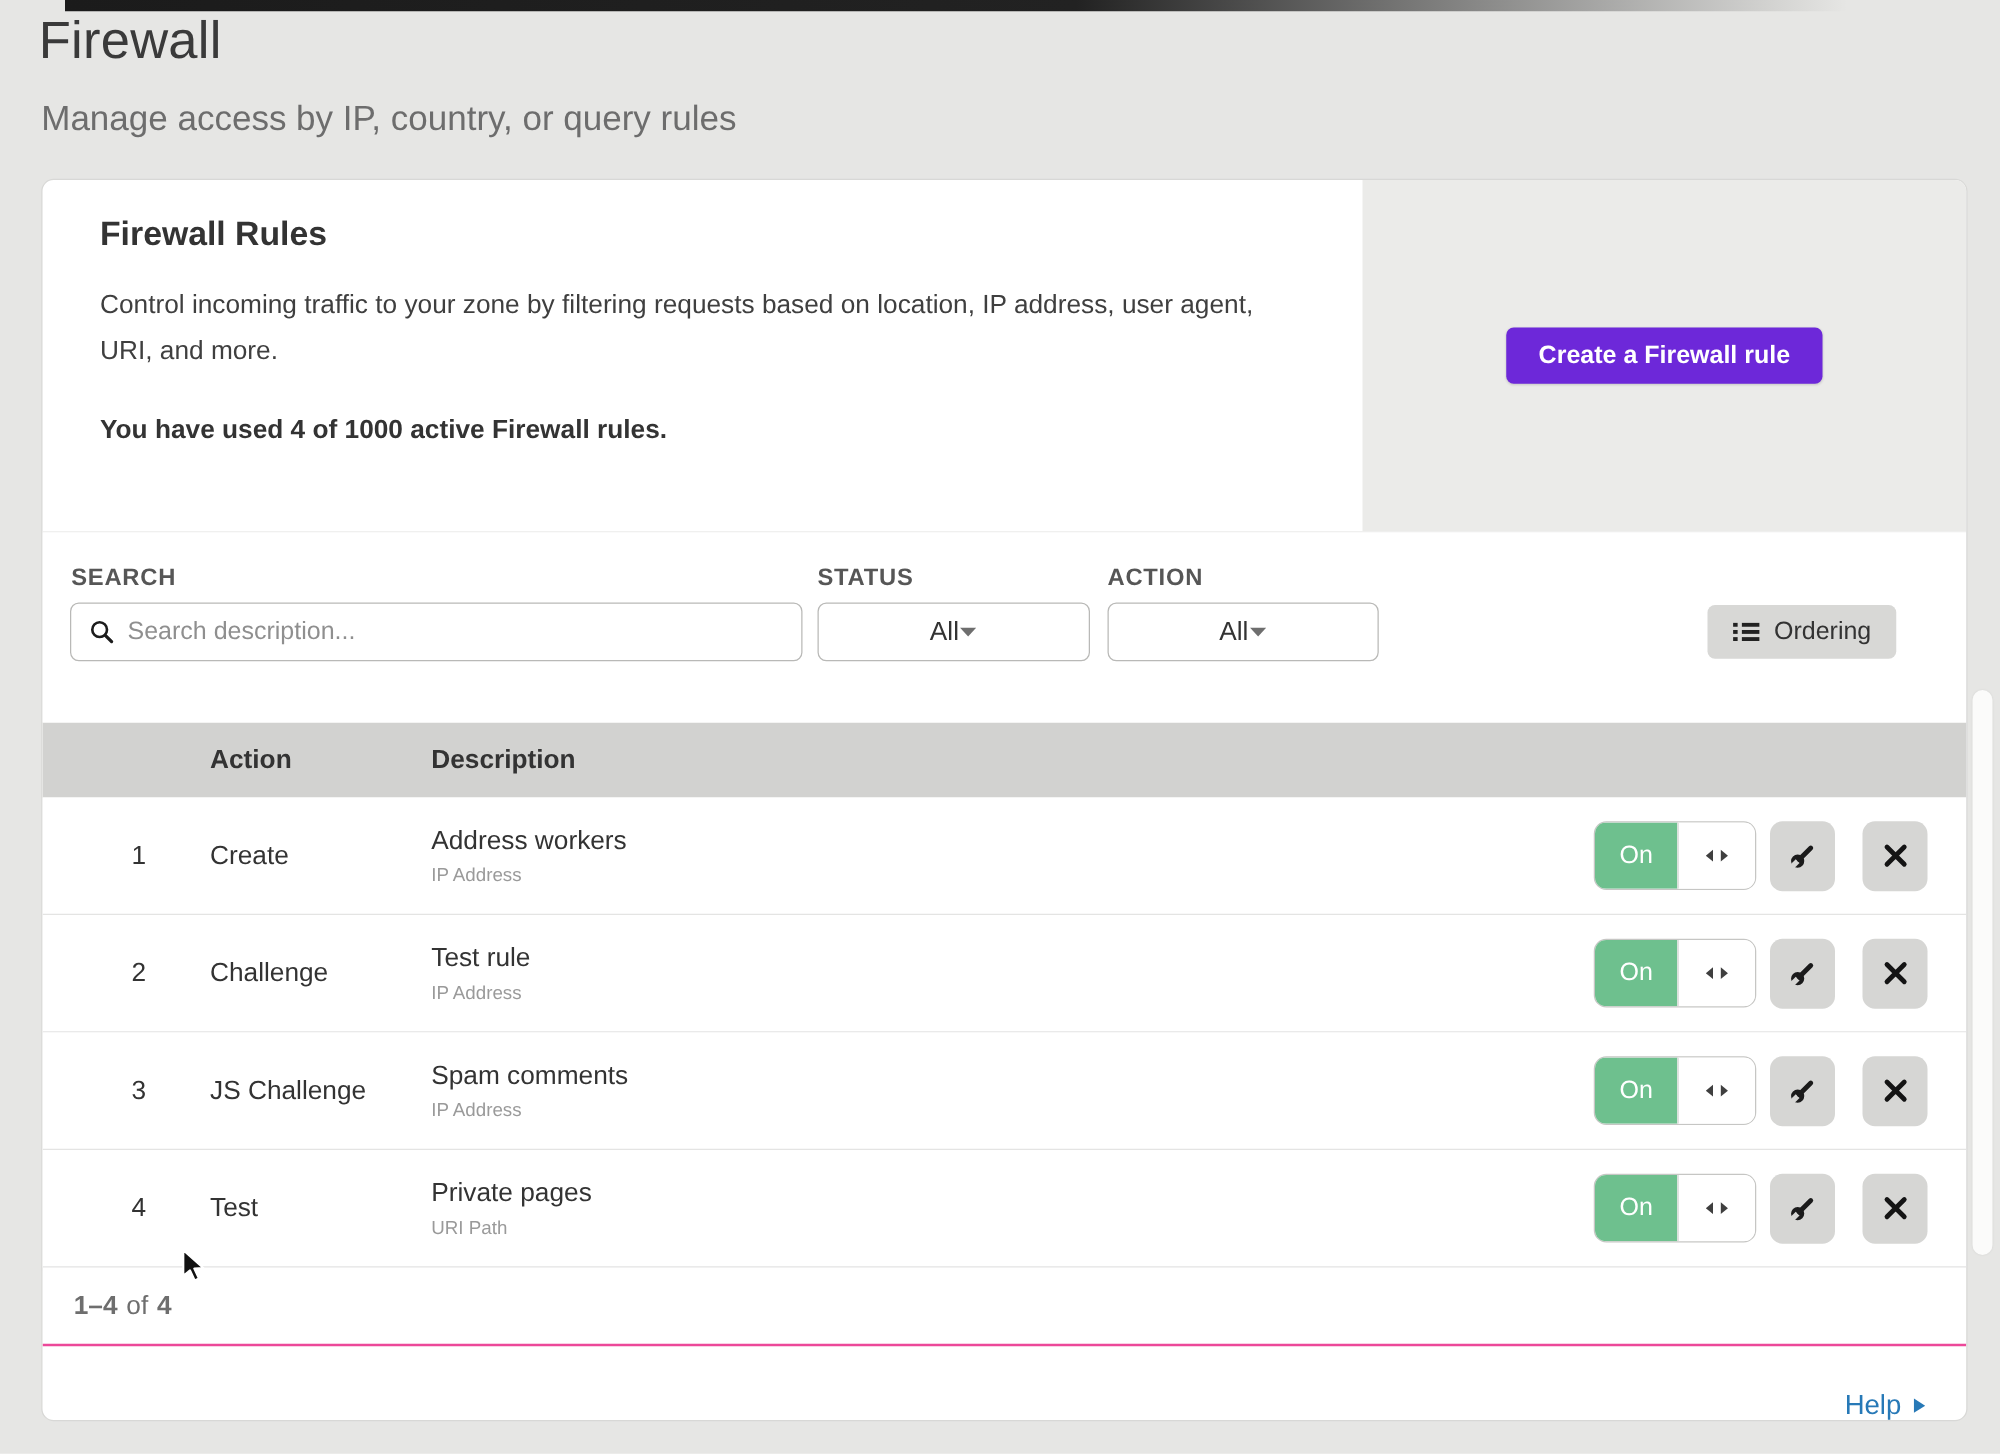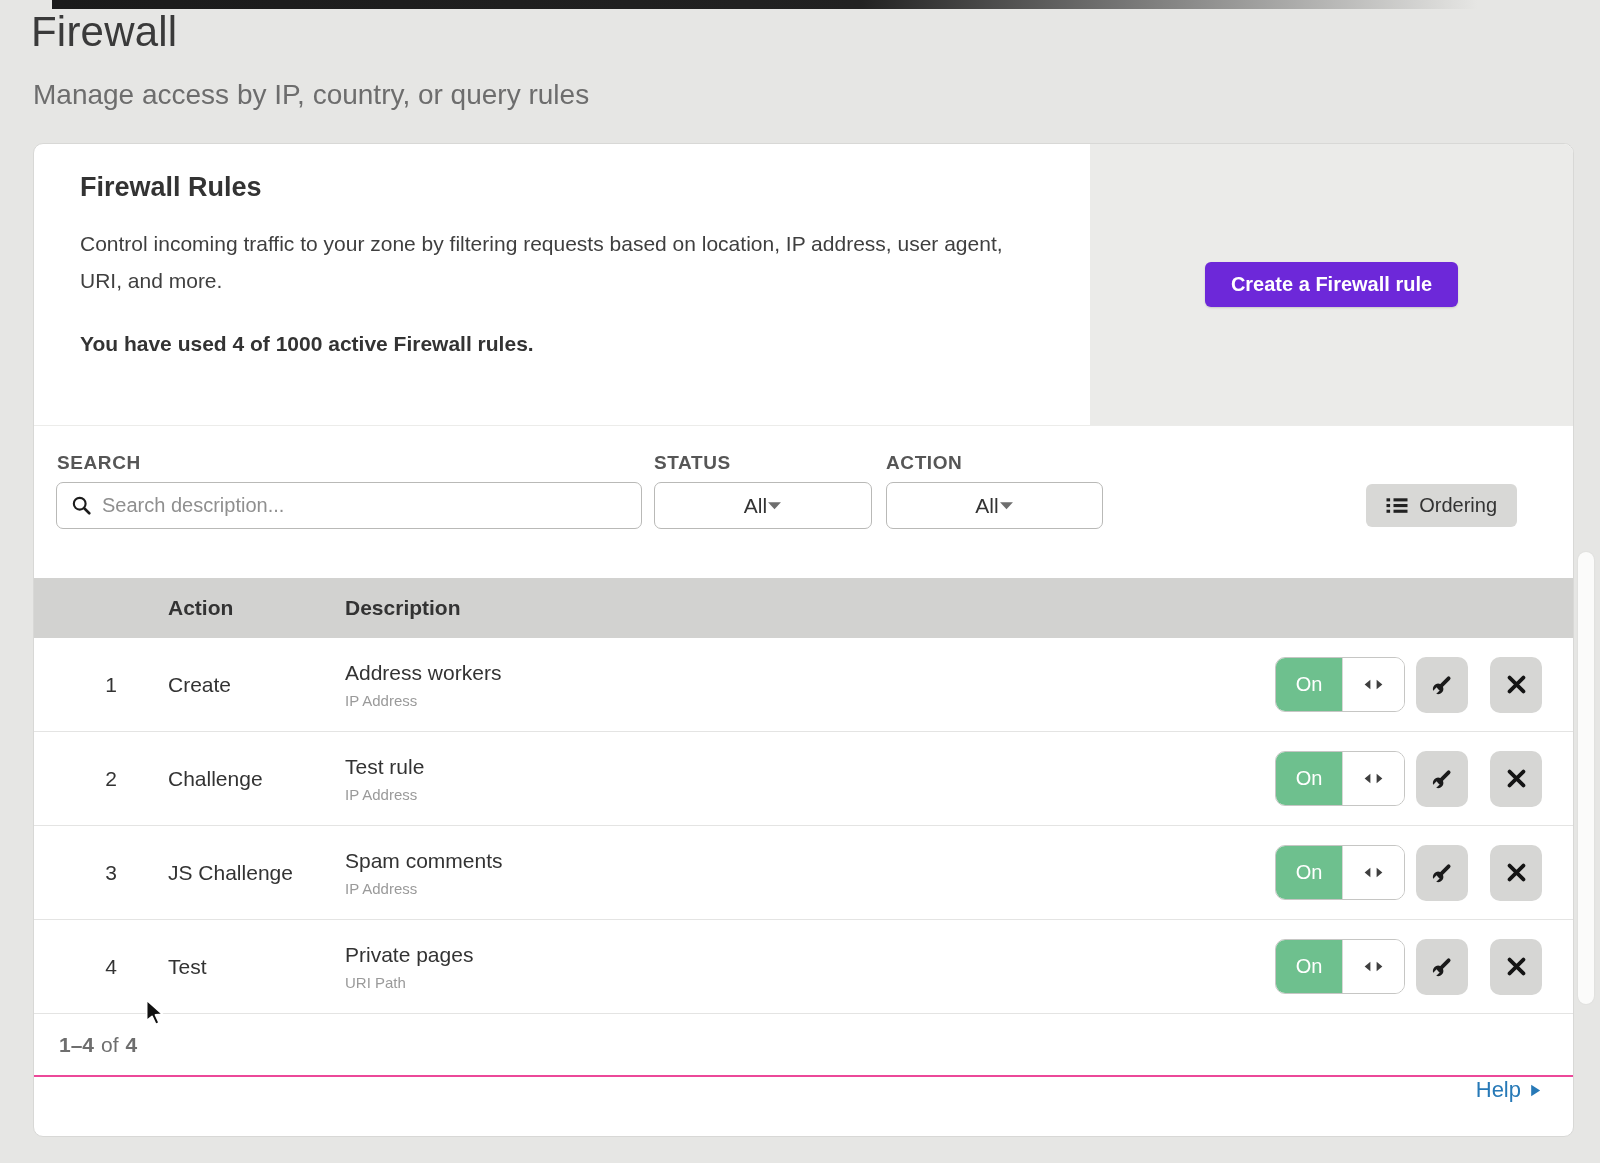--- a/index.html
+++ b/index.html
@@ -110,21 +110,21 @@
   .wrench-btn { margin-left:11px; }
   .delete-btn { margin-left:22px; }
 
   
   .count-row {
     height:63px; display:flex; align-items:center; padding-left:25px;
     border-bottom:2px solid #ec4899; font-size:21px; color:#6e6e6e;
   }
   .count-row .b { font-weight:bold; }
   .count-row .sep { font-weight:normal; margin:0 7px; }
-  .help-row { height:60px; display:flex; align-items:flex-start; justify-content:flex-end; padding-right:32px; }
+  .help-row { height:60px; display:flex; align-items:flex-end; justify-content:flex-end; padding-right:32px; }
   .help-link {
     display:flex; align-items:center; gap:9px; font-size:22px; color:#2779b7; text-decoration:none; cursor:pointer;
   }
 
   .scrollbar {
     position:absolute; left:1578px; top:552px; width:16px; height:452px;
     background:#fbfbfa; border-radius:8px; box-shadow:0 0 2px rgba(0,0,0,.08);
   }
   .cursor { position:absolute; left:144px; top:999px; pointer-events:none; }
 </style>

